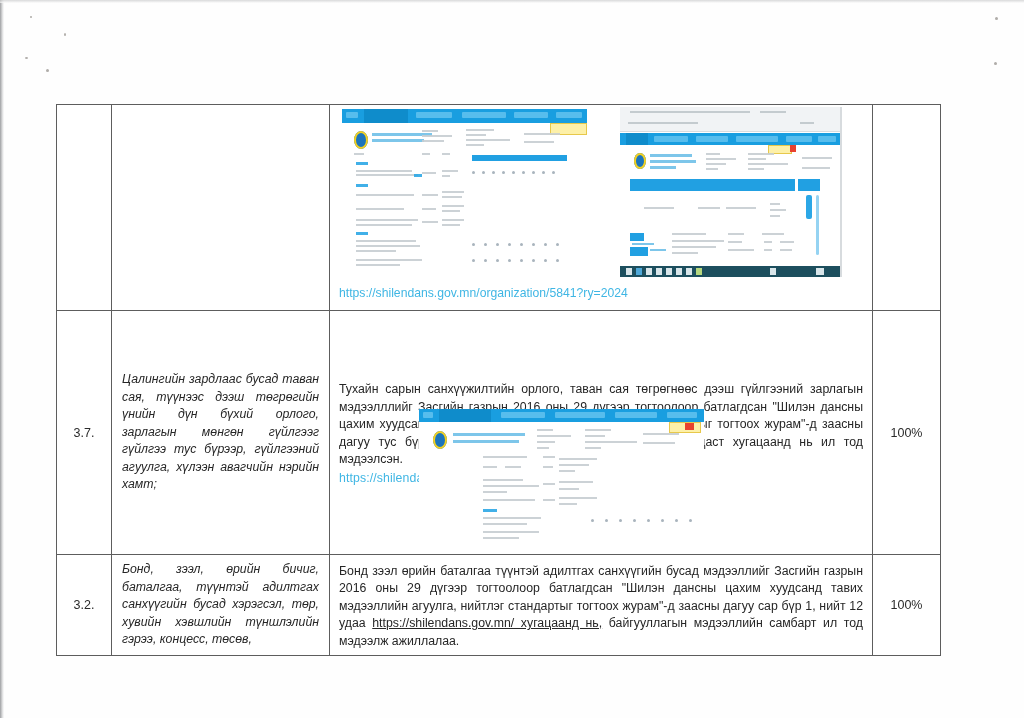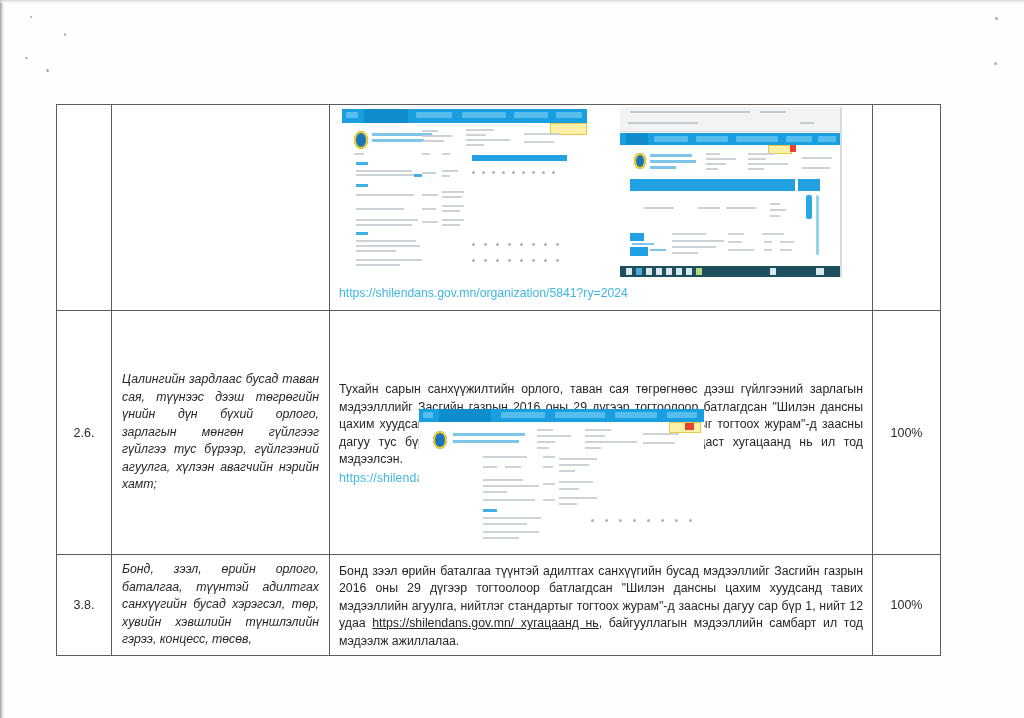--- a/index.html
+++ b/index.html
@@ -391,21 +391,21 @@
             </div>
             <div class="shot-frame-r"></div>
           </div>
 
           <div class="url-line" style="position:absolute;left:0;bottom:4px;">https://shilendans.gov.mn/organization/5841?ry=2024</div>
         </td>
         <td class="pct"></td>
       </tr>
 
       <tr>
-        <td class="rownum">2.6.</td>
+        <td class="rownum">3.7.</td>
         <td>
           <div class="desc-text">Цалингийн зардлаас бусад таван сая, түүнээс дээш төгрөгийн үнийн дүн бүхий орлого, зарлагын мөнгөн гүйлгээг гүйлгээ тус бүрээр, гүйлгээний агуулга, хүлээн авагчийн нэрийн хамт;</div>
         </td>
         <td class="row37-body">
           <div class="body-text">
             <span>Тухайн сарын санхүүжилтийн орлого, таван сая төгрөгнөөс дээш гүйлгээний зарлагын мэдээлллийг Засгийн газрын 2016 оны 29 дүгээр тогтоолоор батлагдсан "Шилэн дансны цахим хуудсанд тавих мэдээллийн агуулга, нийтлэг стандартыг тогтоох журам"-д заасны дагуу тус бүр 12 удаа, </span><a class="link-u" href="#">https://shilendans.gov.mn/цахим</a><span> хуудаст хугацаанд нь ил тод мэдээлсэн.</span>
             <div class="link-blue" style="margin-top:1px;">https://shilendans.gov.mn/organization/5841?ry=2024</div>
           </div>
 
           <div class="shot shot-c">
@@ -464,23 +464,23 @@
                 <div class="dot" style="left:98px"></div>
             </div>
             <div class="tline gy" style="left:64px;top:122px;width:56px;height:2px;"></div>
             <div class="tline gy" style="left:64px;top:128px;width:36px;height:2px;"></div>
           </div>
         </td>
         <td class="pct">100%</td>
       </tr>
 
       <tr>
-        <td class="rownum">3.8.</td>
+        <td class="rownum">3.2.</td>
         <td class="row38-desc">
-          <div class="desc-text">Бонд, зээл, өрийн орлого, баталгаа, түүнтэй адилтгах санхүүгийн бусад хэрэгсэл, төр, хувийн хэвшлийн түншлэлийн гэрээ, концесс, төсөв,</div>
+          <div class="desc-text">Бонд, зээл, өрийн бичиг, баталгаа, түүнтэй адилтгах санхүүгийн бусад хэрэгсэл, төр, хувийн хэвшлийн түншлэлийн гэрээ, концесс, төсөв,</div>
         </td>
         <td class="row38-body">
           <div class="body-text">
             <span>Бонд зээл өрийн баталгаа түүнтэй адилтгах санхүүгийн бусад мэдээллийг Засгийн газрын 2016 оны 29 дүгээр тогтоолоор батлагдсан "Шилэн дансны цахим хуудсанд тавих мэдээллийн агуулга, нийтлэг стандартыг тогтоох журам"-д заасны дагуу сар бүр 1, нийт 12 удаа </span><a class="link-u" href="#">https://shilendans.gov.mn/  хугацаанд нь,</a><span> байгууллагын мэдээллийн самбарт ил тод мэдээлж ажиллалаа.</span>
           </div>
         </td>
         <td class="pct">100%</td>
       </tr>
 
     </tbody>

